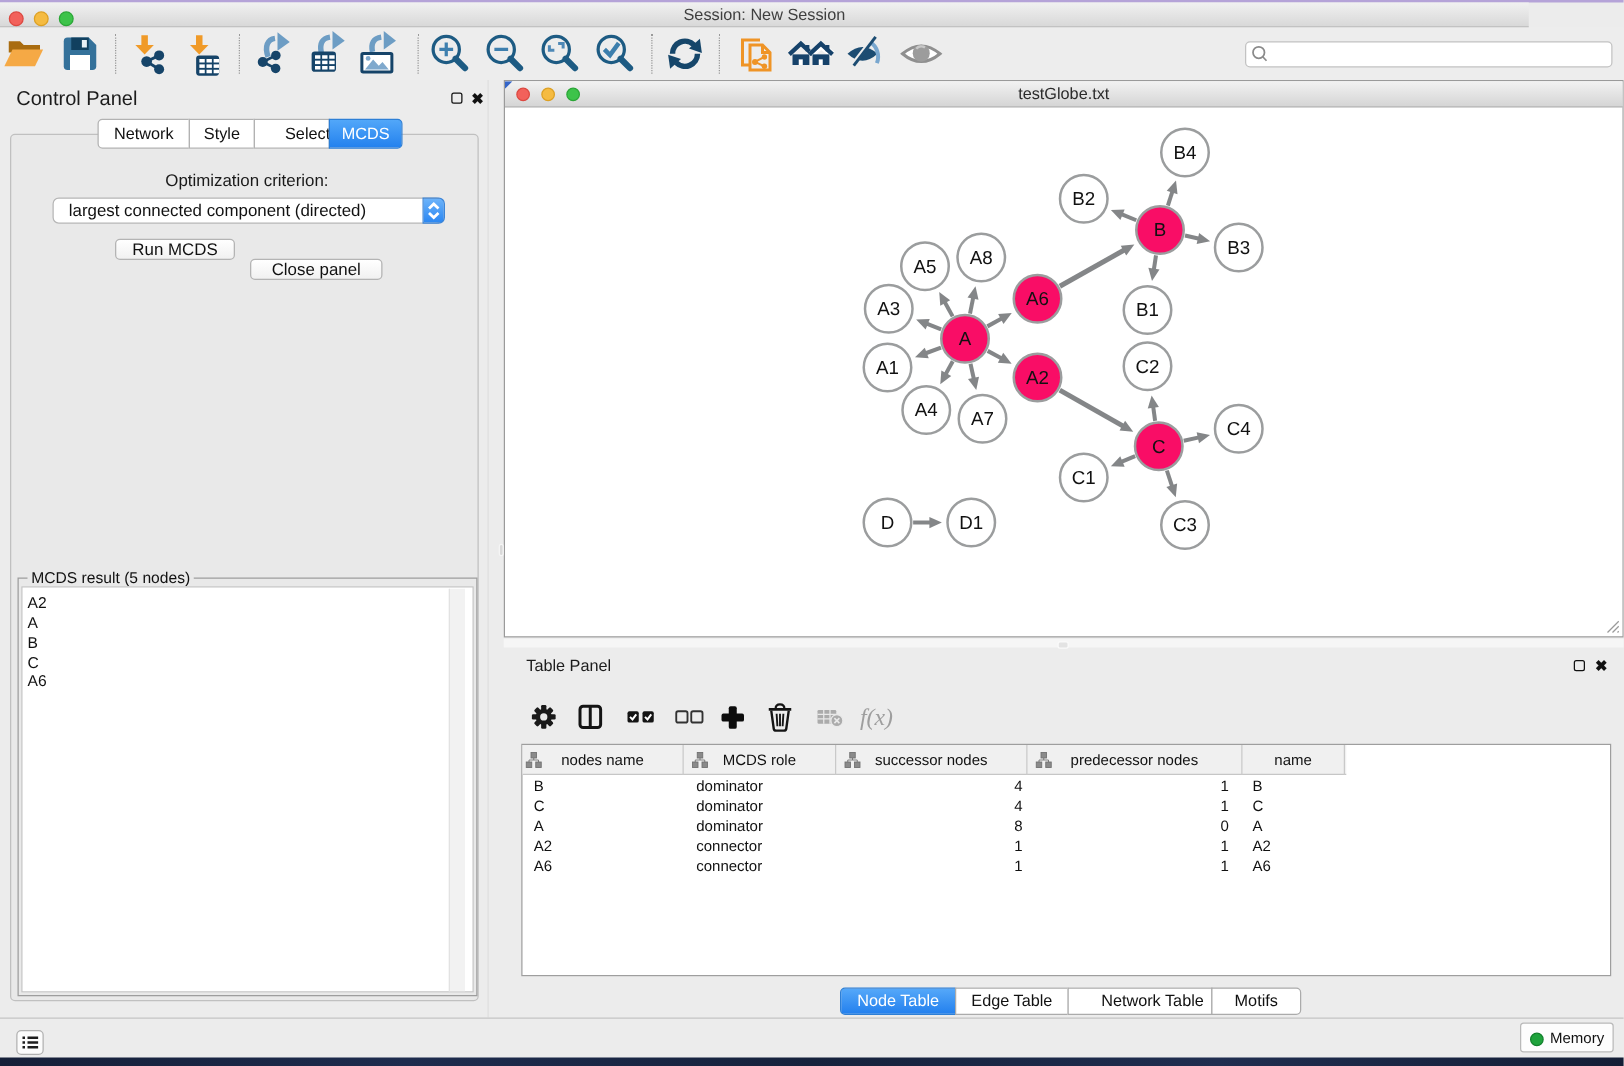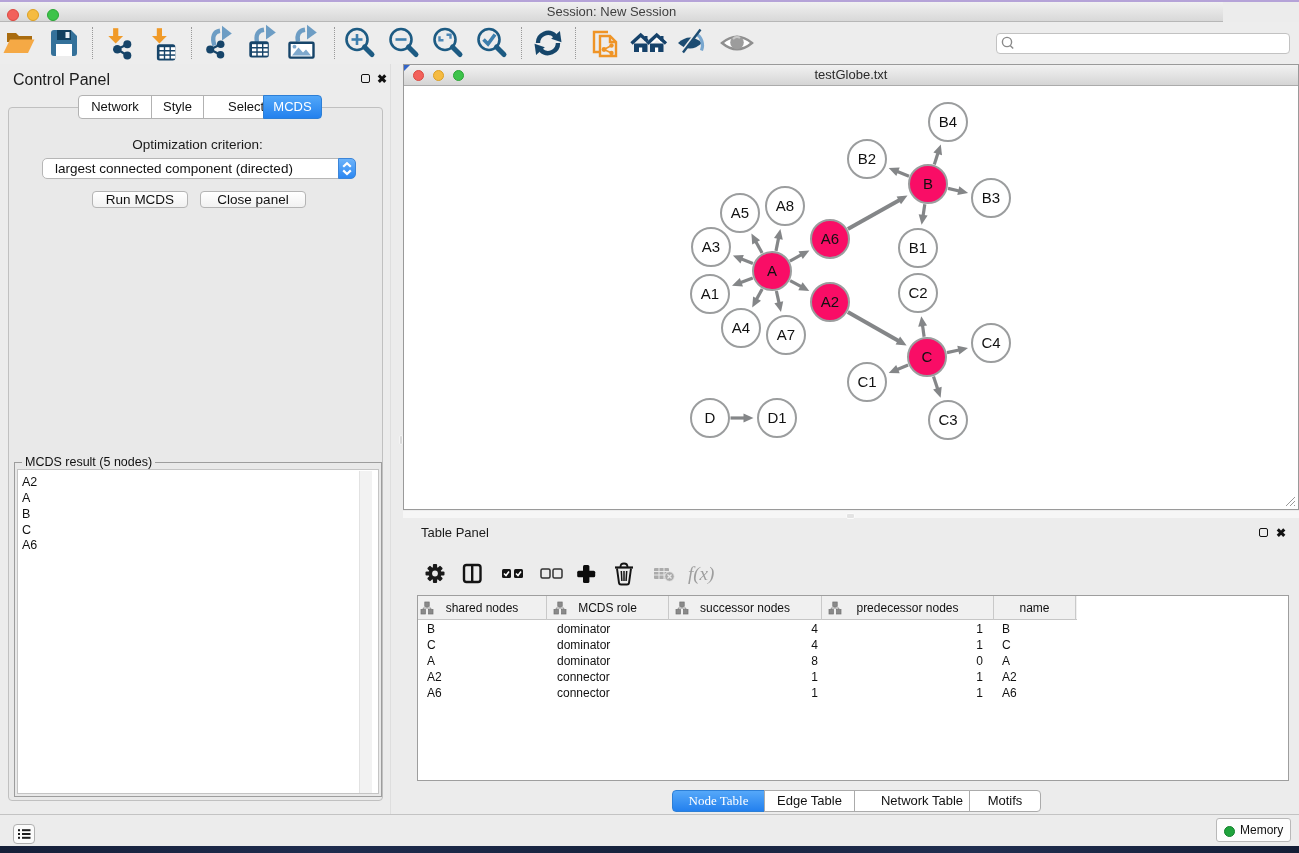--- a/index.html
+++ b/index.html
@@ -48,21 +48,21 @@
 
 #tpTitle { left:421px; top:525px; font-size:13px; color:#1c1c1c; }
 #tbl { left:417px; top:595px; width:872px; height:186px; background:#fff; border:1px solid #9e9e9e; }
 #tblHead { position:absolute; left:0; top:0; width:659px; height:24px; background:#f0f0f0;
   border-bottom:1px solid #c6c6c6; }
 .hcell { position:absolute; top:0; height:24px; border-right:1px solid #c9c9c9;
   font-size:12px; color:#111; text-align:center; line-height:24px; }
 .trow { position:absolute; font-size:12px; color:#111; height:16px; line-height:16px; }
 .tabb { position:absolute; top:790px; height:22px; background:#fff; border:1px solid #ababab;
   font-size:13px; color:#111; text-align:center; line-height:20px; }
-.tabb.sel { background:linear-gradient(#55a8f9,#2380ee); color:#fff; border-color:#2d7fd6;font-family:Liberation Serif, serif; }
+.tabb.sel { background:linear-gradient(#55a8f9,#2380ee); color:#fff; border-color:#2d7fd6; }
 
 #statusbar { left:0; top:814px; width:1299px; height:32px; background:#ececec;
   border-top:1px solid #c3c3c3; }
 #memBtn { left:1216px; top:818px; width:75px; height:24px; background:#fdfdfd;
   border:1px solid #b9b9b9; border-radius:3px; font-size:12px; color:#111; }
 #listBtn { left:13px; top:824px; width:22px; height:20px; background:#fbfbfb;
   border:1px solid #b0b0b0; border-radius:4px; }
 #deskBottom { left:0; top:846px; width:1299px; height:7px;
   background:linear-gradient(90deg,#151f38,#1e2c4e 25%,#16223c 50%,#202e50 75%,#141e36); }
 </style>
@@ -226,21 +226,21 @@
 <div class="tab" style="left:151px;width:53px;">Style</div>
 <div class="tab" style="left:203px;width:61px;padding-left:24px;">Select</div>
 <div class="tab sel" style="left:263px;width:59px;border-radius:0 4px 4px 0;">MCDS</div>
 <div id="optLabel" class="abs">Optimization criterion:</div>
 <div id="select" class="abs">largest connected component (directed)</div>
 <div id="spinner" class="abs"><svg width="16" height="19" viewBox="0 0 16 19">
   <path d="M4.2 7.8 L8 4.2 L11.8 7.8" fill="none" stroke="#fff" stroke-width="2.2"></path>
   <path d="M4.2 11.4 L8 15 L11.8 11.4" fill="none" stroke="#fff" stroke-width="2.2"></path>
     </svg></div>
 <div class="btn" style="left:92px;width:96px;">Run MCDS</div>
-<div class="btn" style="left:200px;width:106px;">Close panel</div>
+<div class="btn" style="left:200px;width:106px;margin-top:16px;">Close panel</div>
 <div id="fieldset" class="abs"></div>
 <div id="fsLegend" class="abs">MCDS result (5 nodes)</div>
 <div id="mcdsList" class="abs">
   <div class="it" style="top:5px;">A2</div>
   <div class="it" style="top:21px;">A</div>
   <div class="it" style="top:37px;">B</div>
   <div class="it" style="top:53px;">C</div>
   <div class="it" style="top:68px;">A6</div>
   <div id="listSB"></div>
 </div>
@@ -402,21 +402,21 @@
       <line x1="242" y1="10" x2="242" y2="21"></line>
       <line x1="247" y1="10" x2="247" y2="21"></line>
     </g>
   <circle cx="252.5" cy="18.5" r="4.8" fill="#ababab" stroke="#e9e9e9" stroke-width="1"></circle>
   <path d="M250.5 16.5 L254.5 20.5 M254.5 16.5 L250.5 20.5" stroke="#e9e9e9" stroke-width="1.3"></path>
 
   <text x="271" y="22" font-family="Liberation Serif, serif" font-style="italic" font-size="19" fill="#9e9e9e">f(x)</text>
 </svg>
 <div id="tbl" class="abs">
   <div id="tblHead">
-    <div class="hcell" style="left:0;width:129px;">shared nodes</div>
+    <div class="hcell" style="left:0;width:129px;">nodes name</div>
     <div class="hcell" style="left:129px;width:122px;">MCDS role</div>
     <div class="hcell" style="left:251px;width:153px;">successor nodes</div>
     <div class="hcell" style="left:404px;width:172px;">predecessor nodes</div>
     <div class="hcell" style="left:576px;width:82px;">name</div>
     <svg class="abs" style="left:0;top:0" width="658" height="24">
       <g id="orgicon" transform="translate(3,6)" fill="#8a8a8a" stroke="#707070" stroke-width="0.7">
         <rect x="3.8" y="0" width="4.4" height="4.4"></rect>
           <rect x="0" y="7.6" width="4.4" height="4.4"></rect>
           <rect x="7.6" y="7.6" width="4.4" height="4.4"></rect>
         <path d="M6 4.4 L6 6 M2.2 7.6 L2.2 6 L9.8 6 L9.8 7.6" fill="none"></path>

